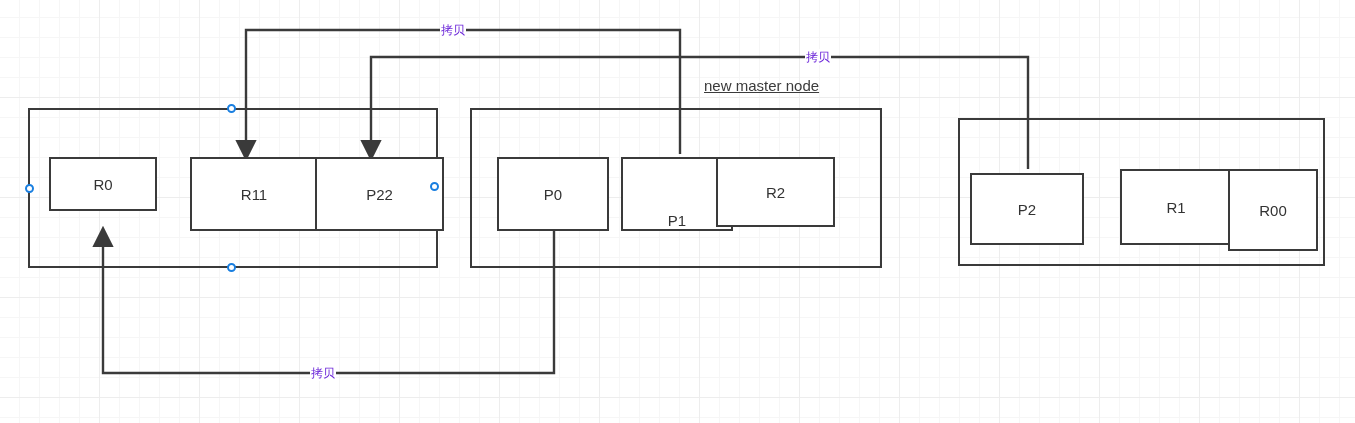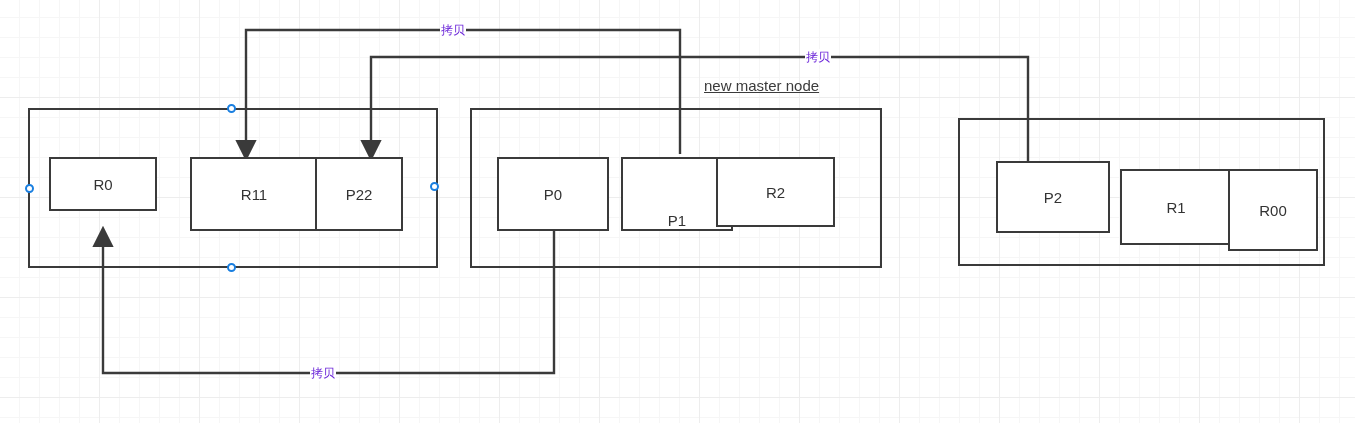--- a/index.html
+++ b/index.html
@@ -102,41 +102,41 @@
   <div class="container-box" style="left:28px; top:108px; width:410px; height:160px;"></div>
 
   <div class="node-box" style="left:49px; top:157px; width:108px; height:54px;">
     <span>R0</span>
   </div>
 
   <div class="node-box" style="left:190px; top:157px; width:128px; height:74px;">
     <span>R11</span>
   </div>
 
-  <div class="node-box" style="left:315px; top:157px; width:88px; height:74px;align-items:center;">
+  <div class="node-box" style="left:315px; top:157px; width:129px; height:74px;align-items:center;">
     <span>P22</span>
   </div>
 
   <div class="container-box" style="left:470px; top:108px; width:412px; height:160px;"></div>
 
   <div class="node-box" style="left:497px; top:157px; width:112px; height:74px;text-align:right;">
     <span>P0</span>
   </div>
 
   <div class="node-box" style="left:621px; top:157px; width:112px; height:74px;align-items:flex-end;">
     <span>P1</span>
   </div>
 
   <div class="node-box" style="left:716px; top:157px; width:119px; height:70px;">
     <span>R2</span>
   </div>
 
   <div class="container-box" style="left:958px; top:118px; width:367px; height:148px;"></div>
 
-  <div class="node-box" style="left:970px; top:161px; width:114px; height:72px;margin-left:26px;">
+  <div class="node-box" style="left:970px; top:173px; width:114px; height:72px;">
     <span>P2</span>
   </div>
 
   <div class="node-box" style="left:1120px; top:169px; width:112px; height:76px;">
     <span>R1</span>
   </div>
 
   <div class="node-box" style="left:1228px; top:169px; width:90px; height:82px;text-align:right;">
     <span>R00</span>
   </div>

